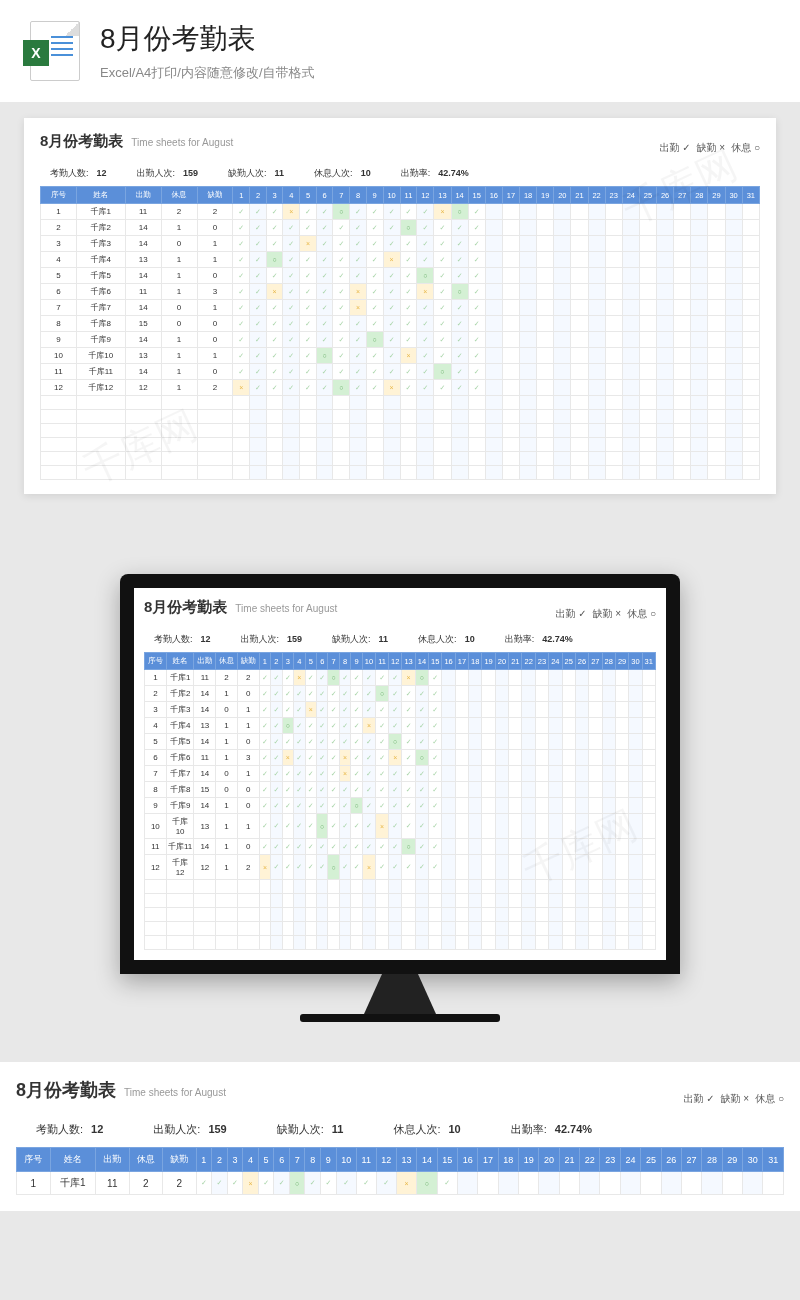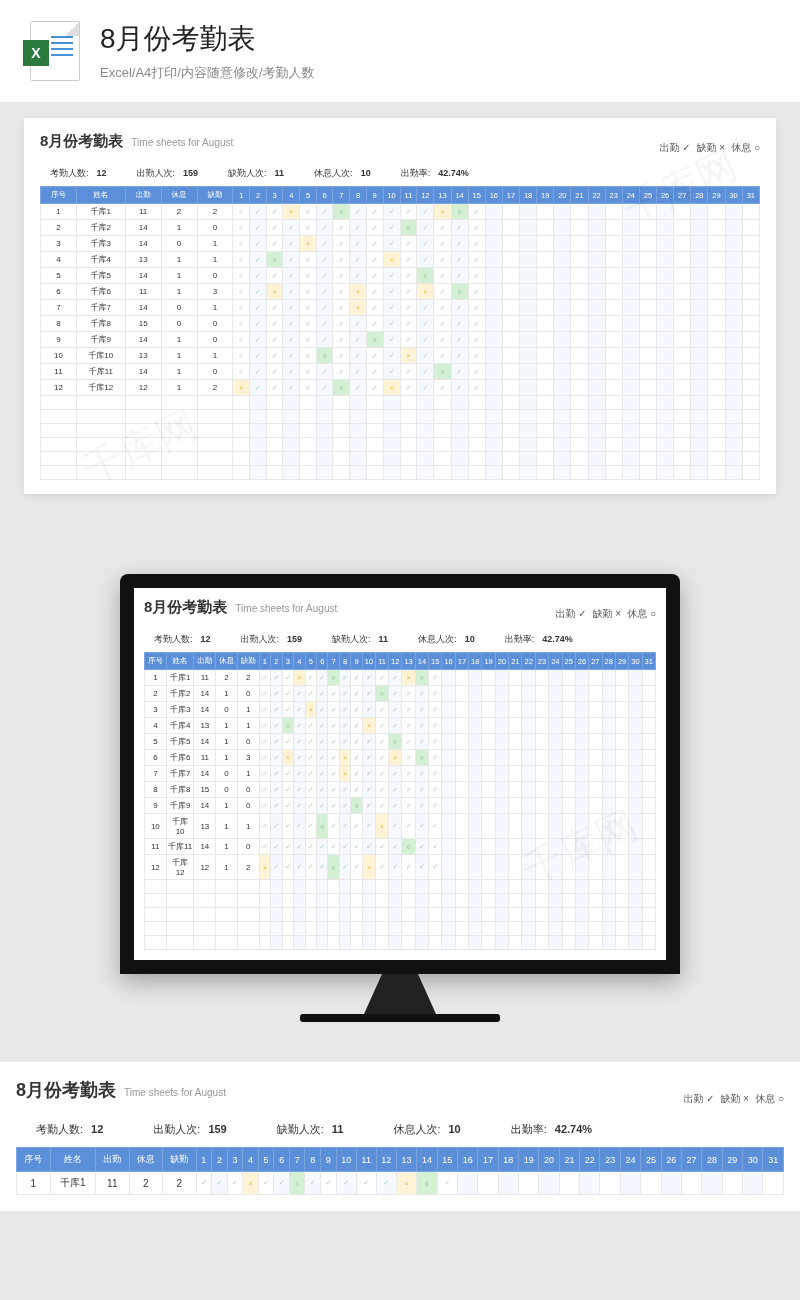--- a/index.html
+++ b/index.html
@@ -51,21 +51,21 @@
     <div class="excel-lines">
         <div></div>
         <div></div>
         <div></div>
         <div></div>
       </div>
     <div class="excel-x">X</div>
   </div>
   <div class="header-text">
     <h1>8月份考勤表</h1>
-    <p>Excel/A4打印/内容随意修改/考勤人数</p>
+    <p>Excel/A4打印/内容随意修改/自带格式</p>
   </div>
 </div>
 
 <div class="preview" id="preview1">
     <div class="sheet-title">
       <h2>8月份考勤表</h2>
       <span>Time sheets for August</span>
     </div>
     <div class="legend"><span>出勤 ✓</span><span>缺勤 ×</span><span>休息 ○</span></div>
     <div class="stats">

